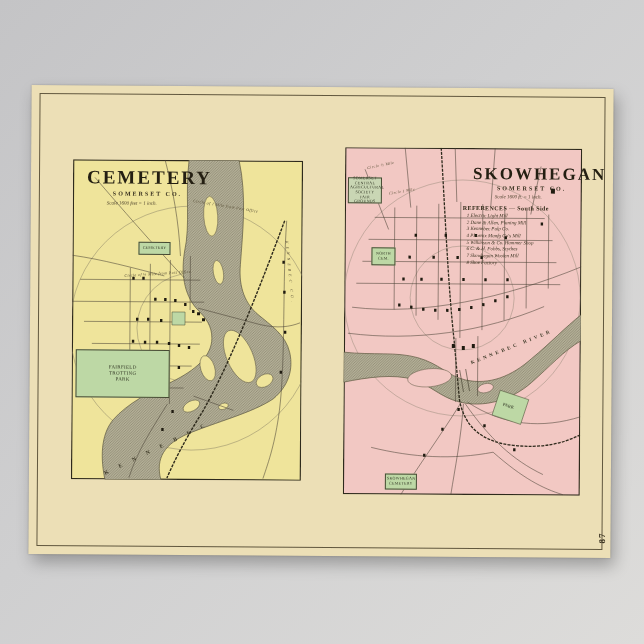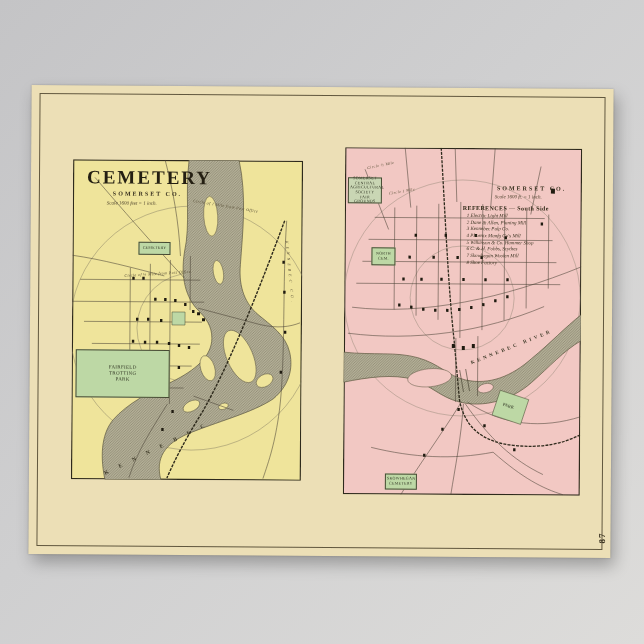--- a/index.html
+++ b/index.html
@@ -247,20 +247,21 @@
           <rect x="170" y="300" width="2.4" height="3"></rect>
         <rect x="196" y="74" width="2.4" height="3"></rect>
           <rect x="206" y="40" width="4" height="5"></rect>
       </g>
 
       <g transform="rotate(18 167 259)">
         <rect x="152" y="246" width="30" height="26" fill="#bdd8a5" stroke="#474a33" stroke-width="0.5"></rect>
       </g>
     </svg>
 
+    <div class="lbl map-title sk" style="left:128px;top:17px;">SKOWHEGAN</div>
     <div class="lbl map-sub" style="left:152px;top:37px;">SOMERSET CO.</div>
     <div class="lbl map-scale" style="left:150px;top:46px;">Scale 1600 ft. = 1 inch.</div>
 
     <div class="lbl refs-head" style="left:118px;top:57px;">REFERENCES — South Side</div>
     <div class="lbl refs" style="left:122px;top:65px;">
       <div>1  Electric Light Mill</div>
       <div>2  Dane &amp; Allen, Planing Mill</div>
       <div>3  Kennebec Pulp Co.</div>
       <div>4  Phoenix Manfg Co's Mill</div>
       <div>5  Wilkinson &amp; Co. Hammer Shop</div>

